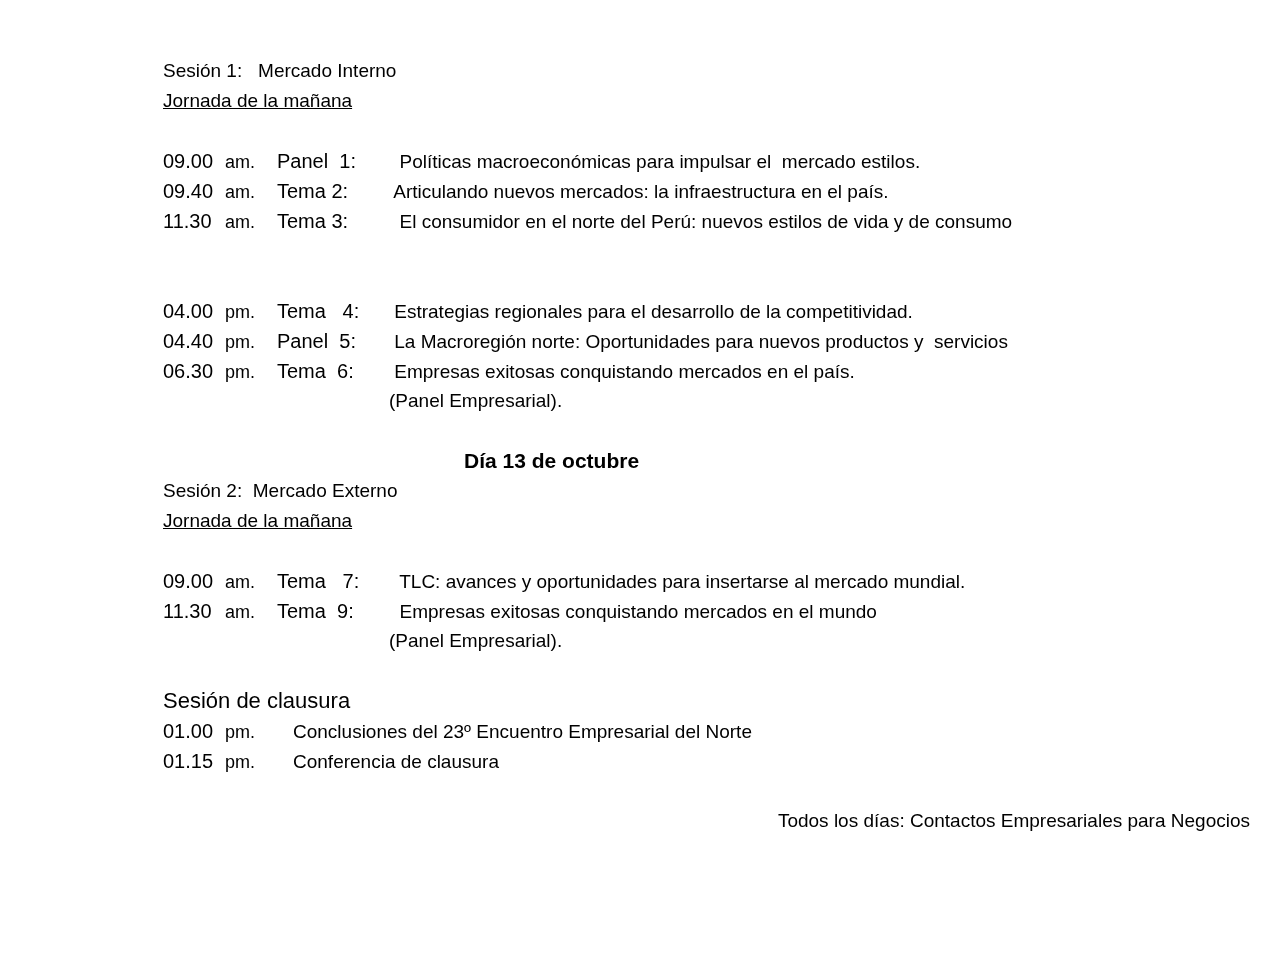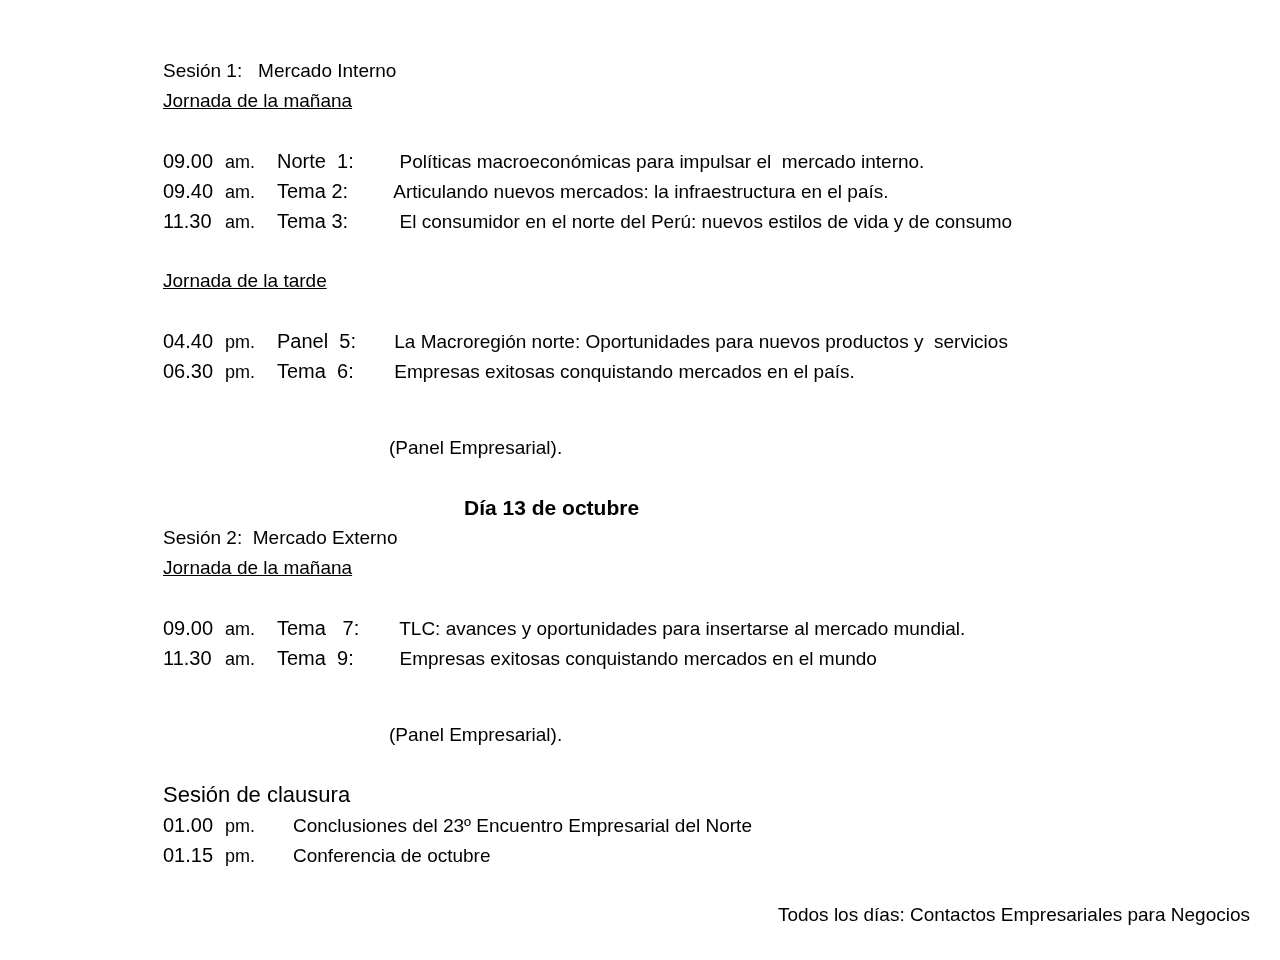--- a/index.html
+++ b/index.html
@@ -15,57 +15,57 @@
   .line span { white-space: pre; }
   .spacer { height: 30px; }
   .heading { font-weight: bold; font-size: 21px; }
   .h1 { margin-left: 247px; }
   .h2 { margin-left: 301px; }
   .underline span { text-decoration: underline; text-align: center; }
   .time { display: inline-block; width: 62px; font-size: 20px; }
   .mer  { display: inline-block; width: 52px; font-size: 18px; }
   .tema { display: inline-block; width: 112px; font-size: 20px; }
   .desc { font-size: 19px; }
-  .panel { margin-left: 226px; margin-top: 47px; }
+  .panel { margin-left: 226px; }
   .clausura { font-size: 22px; }
   .closing .desc { margin-left: 16px; }
   .footer { font-size: 19px; text-align: right; }
 </style>
 </head>
 <body>
 
 <div class="doc">
 
   <div class="line"><span>Sesión 1:   Mercado Interno</span></div>
   <div class="line underline"><span>Jornada de la mañana</span></div>
   <div class="spacer"></div>
 
-  <div class="line"><span class="time">09.00</span><span class="mer">am.</span><span class="tema">Norte  1:</span><span class="desc">  Políticas macroeconómicas para impulsar el  mercado interno.</span></div>
+  <div class="line"><span class="time">09.00</span><span class="mer">am.</span><span class="tema">Panel  1:</span><span class="desc">  Políticas macroeconómicas para impulsar el  mercado estilos.</span></div>
   <div class="line"><span class="time">09.40</span><span class="mer">am.</span><span class="tema">Tema 2:</span><span class="desc"> Articulando nuevos mercados: la infraestructura en el país.</span></div>
   <div class="line"><span class="time">11.30</span><span class="mer">am.</span><span class="tema">Tema 3:</span><span class="desc">  El consumidor en el norte del Perú: nuevos estilos de vida y de consumo</span></div>
   <div class="spacer"></div>
 
-  <div class="line underline"><span>Jornada de la tarde</span></div>
   <div class="spacer"></div>
 
+  <div class="line"><span class="time">04.00</span><span class="mer">pm.</span><span class="tema">Tema   4:</span><span class="desc"> Estrategias regionales para el desarrollo de la competitividad.</span></div>
   <div class="line"><span class="time">04.40</span><span class="mer">pm.</span><span class="tema">Panel  5:</span><span class="desc"> La Macroregión norte: Oportunidades para nuevos productos y  servicios</span></div>
   <div class="line"><span class="time">06.30</span><span class="mer">pm.</span><span class="tema">Tema  6:</span><span class="desc"> Empresas exitosas conquistando mercados en el país.</span></div>
   <div class="line panel"><span>(Panel Empresarial).</span></div>
   <div class="spacer"></div>
 
   <div class="line heading h2"><span>Día 13 de octubre</span></div>
   <div class="line"><span>Sesión 2:  Mercado Externo</span></div>
   <div class="line underline"><span>Jornada de la mañana</span></div>
   <div class="spacer"></div>
 
   <div class="line"><span class="time">09.00</span><span class="mer">am.</span><span class="tema">Tema   7:</span><span class="desc">  TLC: avances y oportunidades para insertarse al mercado mundial.</span></div>
   <div class="line"><span class="time">11.30</span><span class="mer">am.</span><span class="tema">Tema  9:</span><span class="desc">  Empresas exitosas conquistando mercados en el mundo</span></div>
   <div class="line panel"><span>(Panel Empresarial).</span></div>
   <div class="spacer"></div>
 
   <div class="line clausura"><span>Sesión de clausura</span></div>
   <div class="line closing"><span class="time">01.00</span><span class="mer">pm.</span><span class="desc">Conclusiones del 23º Encuentro Empresarial del Norte</span></div>
-  <div class="line closing"><span class="time">01.15</span><span class="mer">pm.</span><span class="desc">Conferencia de octubre</span></div>
+  <div class="line closing"><span class="time">01.15</span><span class="mer">pm.</span><span class="desc">Conferencia de clausura</span></div>
   <div class="spacer"></div>
 
   <div class="line footer"><span>Todos los días: Contactos Empresariales para Negocios</span></div>
 
 </div>
 
 </body></html>

